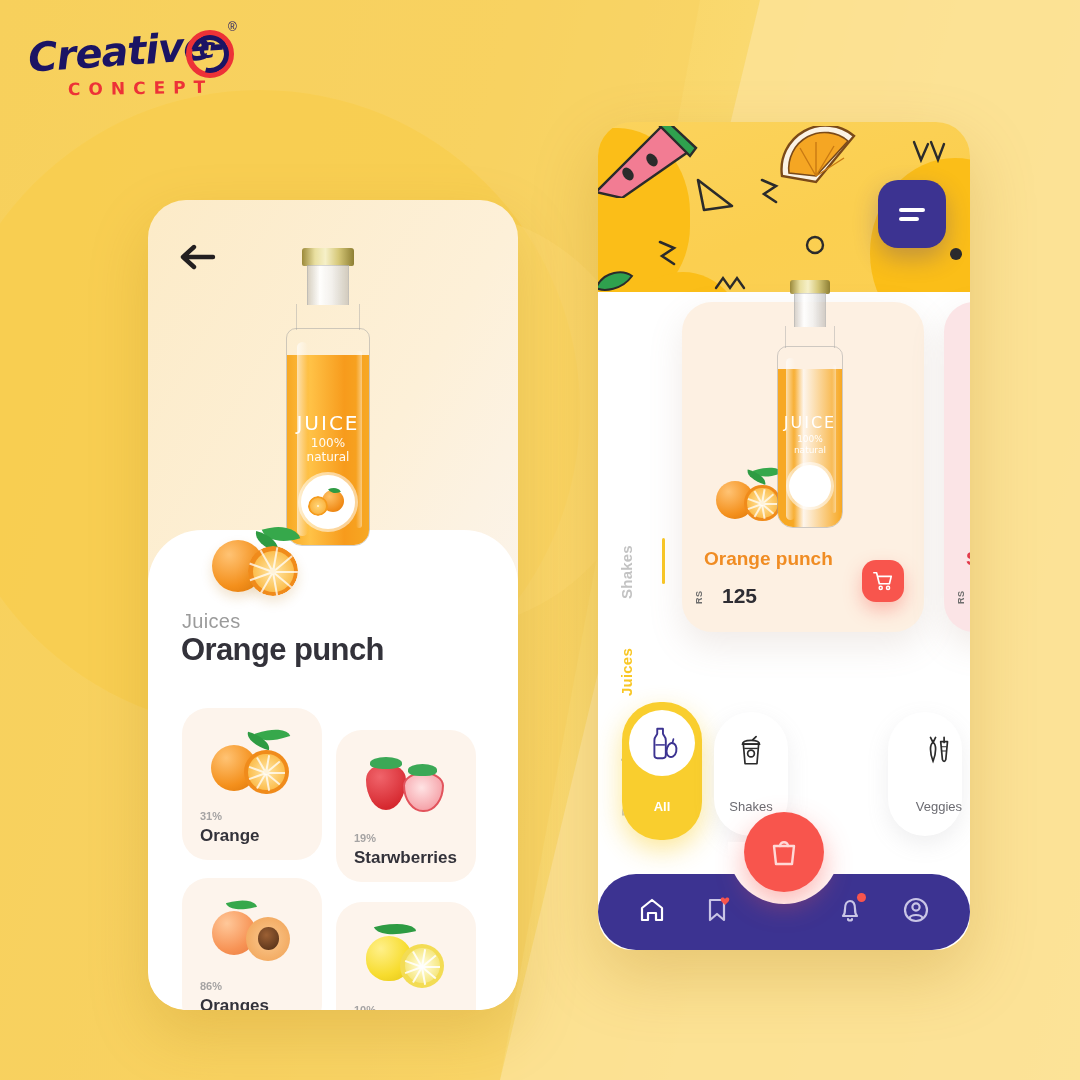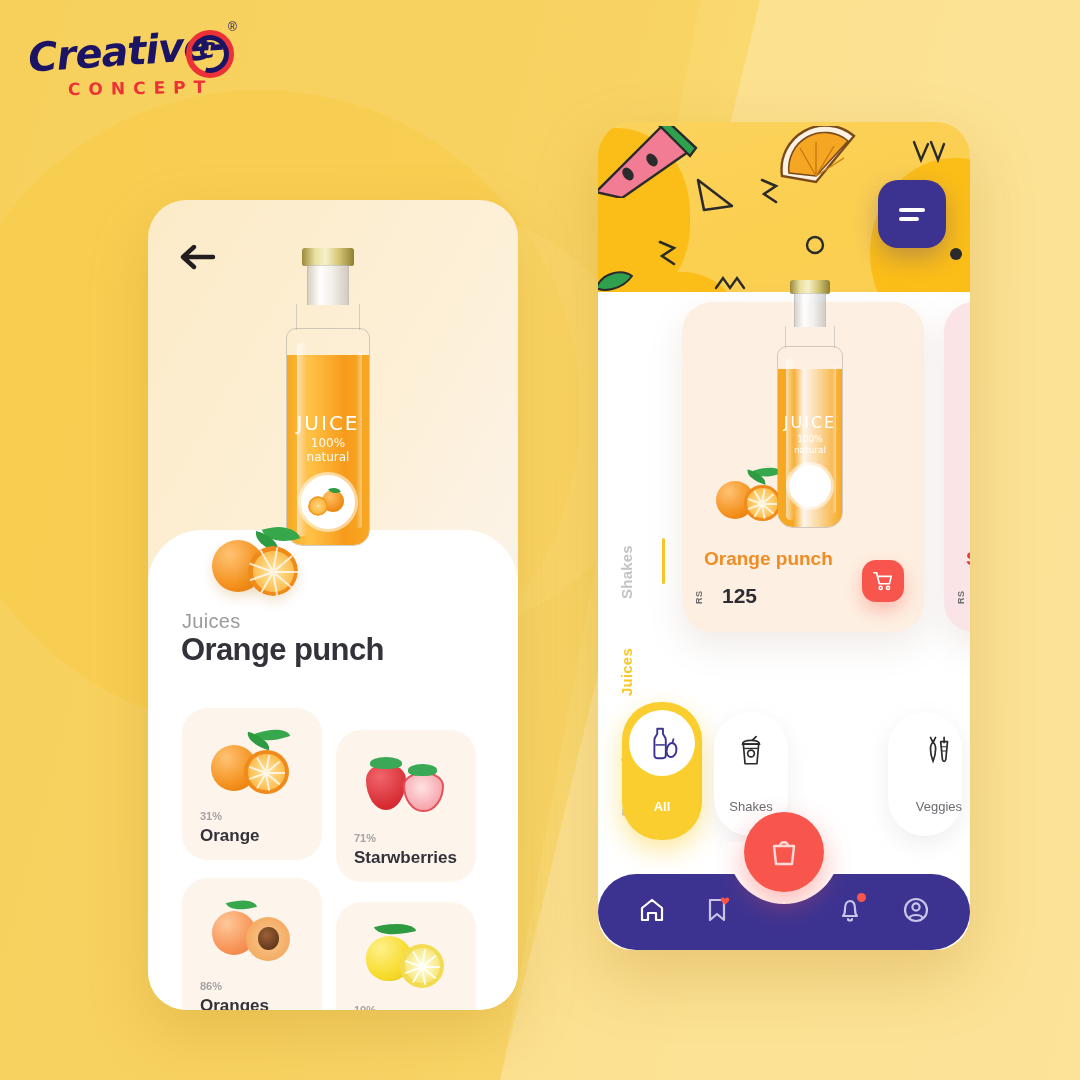--- a/index.html
+++ b/index.html
@@ -418,21 +418,21 @@
         <div class="pct" style="top: 102px;">31%</div>
         <div class="nm" style="top: 118px;">Orange</div>
       </div>
       <div class="ing" style="left: 188px; top: 50px; width: 140px; height: 152px;">
         <div class="fruit" style="position: absolute; width: 96px; height: 72px; left: 24px; top: 20px;">
           <div style="position: absolute; left: 5.76px; top: 14.4px; width: 40.32px; height: 46.08px; border-radius: 48% 48% 50% 50% / 34% 34% 66% 66%; background: radial-gradient(circle at 35% 28%, rgb(240, 100, 107), rgb(214, 40, 47) 75%);"></div>
           <div style="position: absolute; left: 9.6px; top: 7.2px; width: 32.64px; height: 12.24px; background: rgb(59, 168, 86); border-radius: 50% 50% 40% 40%;"></div>
           <div style="position: absolute; left: 43.2px; top: 21.6px; width: 40.32px; height: 40.32px; border-radius: 50% / 34% 34% 66% 66%; background: radial-gradient(circle at 45% 38%, rgb(255, 227, 228), rgb(246, 166, 172) 70%, rgb(232, 114, 124)); border: 2px solid rgb(226, 83, 92);"></div>
           <div style="position: absolute; left: 48px; top: 14.4px; width: 28.8px; height: 11.52px; background: rgb(59, 168, 86); border-radius: 50% 50% 40% 40%;"></div>
         </div>
-        <div class="pct" style="top: 102px;">71%</div>
+        <div class="pct" style="top: 102px;">19%</div>
         <div class="nm" style="top: 118px;">Starwberries</div>
       </div>
       <div class="ing" style="left: 34px; top: 198px; width: 140px; height: 152px;">
         <div class="fruit" style="position: absolute; width: 96px; height: 72px; left: 24px; top: 20px;">
           <div style="position: absolute; left: 21.12px; top: 1.44px; width: 28.8px; height: 12.24px; background: rgb(54, 168, 75); border-radius: 0px 100%; transform: rotate(-16deg);"></div>
           <div style="position: absolute; left: 5.76px; top: 12.96px; width: 44.16px; height: 44.16px; border-radius: 50%; background: radial-gradient(circle at 34% 28%, rgb(255, 200, 154), rgb(247, 147, 85) 62%, rgb(232, 121, 63));"></div>
           <div style="position: absolute; left: 40.32px; top: 18.72px; width: 44.16px; height: 44.16px; border-radius: 50%; background: radial-gradient(circle, rgb(251, 201, 143), rgb(242, 168, 94) 80%); overflow: hidden;">
             <div style="position: absolute; left: 26%; top: 24%; width: 48%; height: 52%; border-radius: 50%; background: radial-gradient(circle at 40% 35%, rgb(156, 96, 52), rgb(92, 53, 26) 80%);"></div>
           </div>
         </div>

